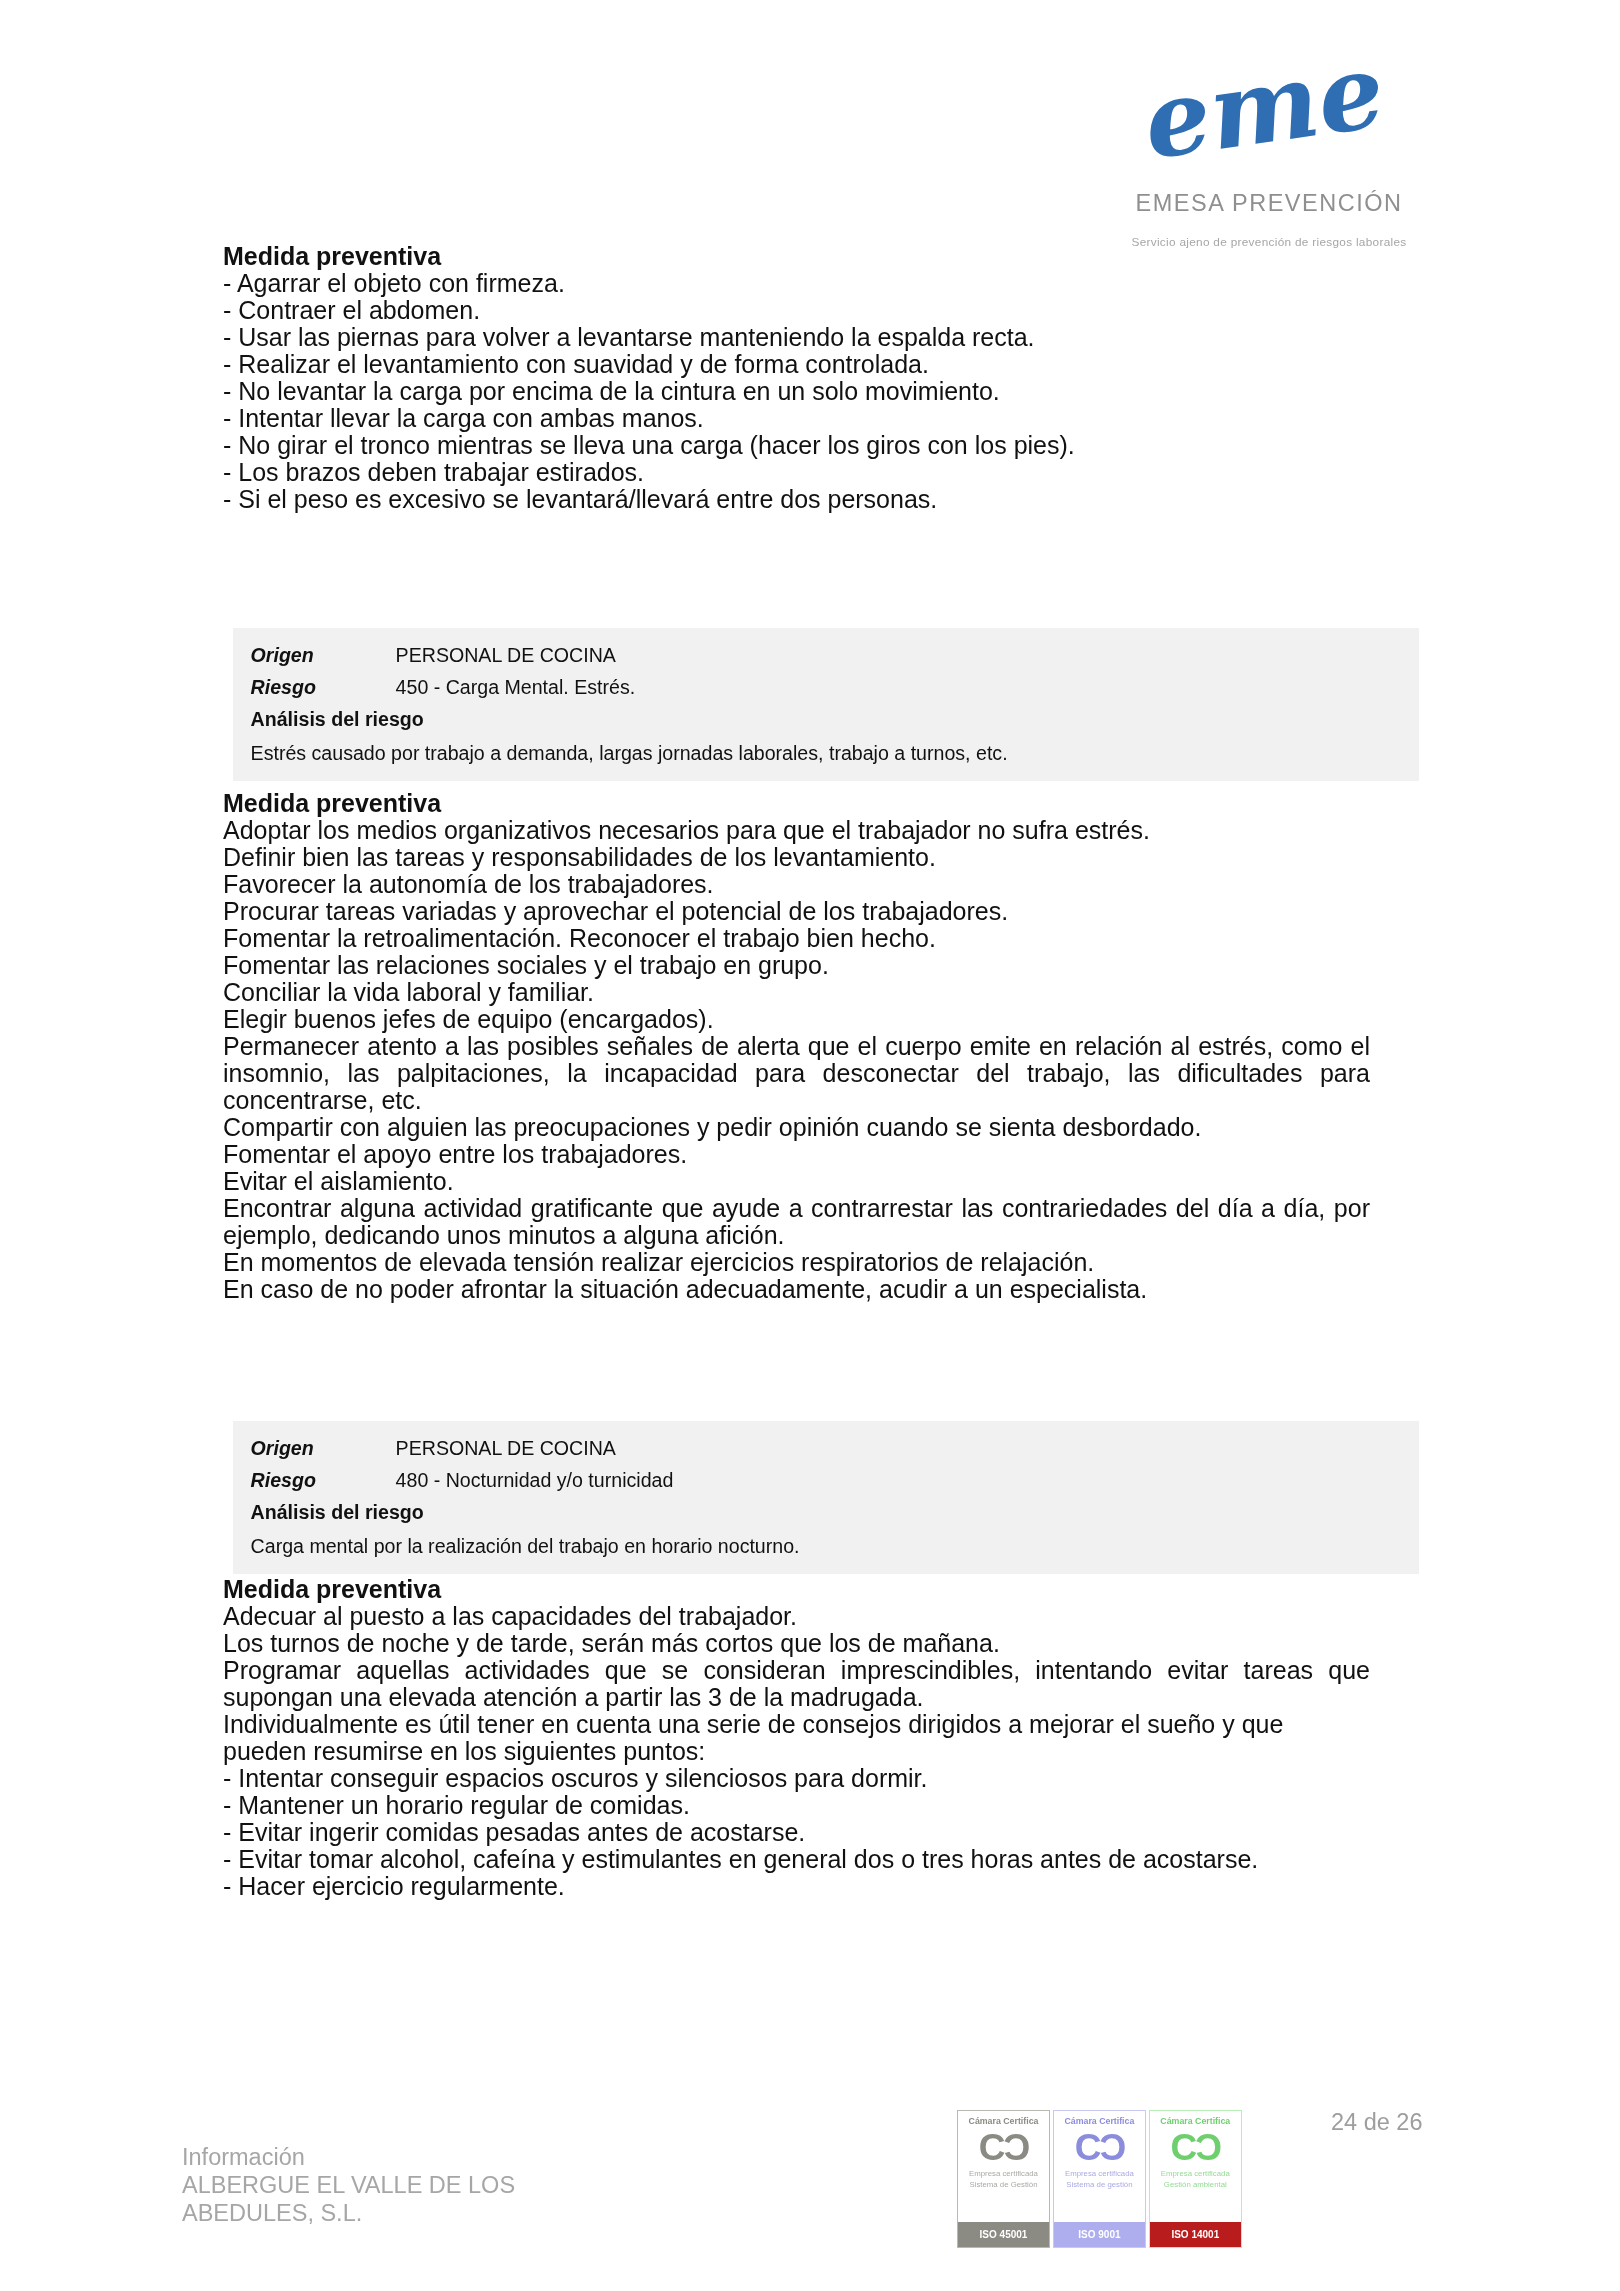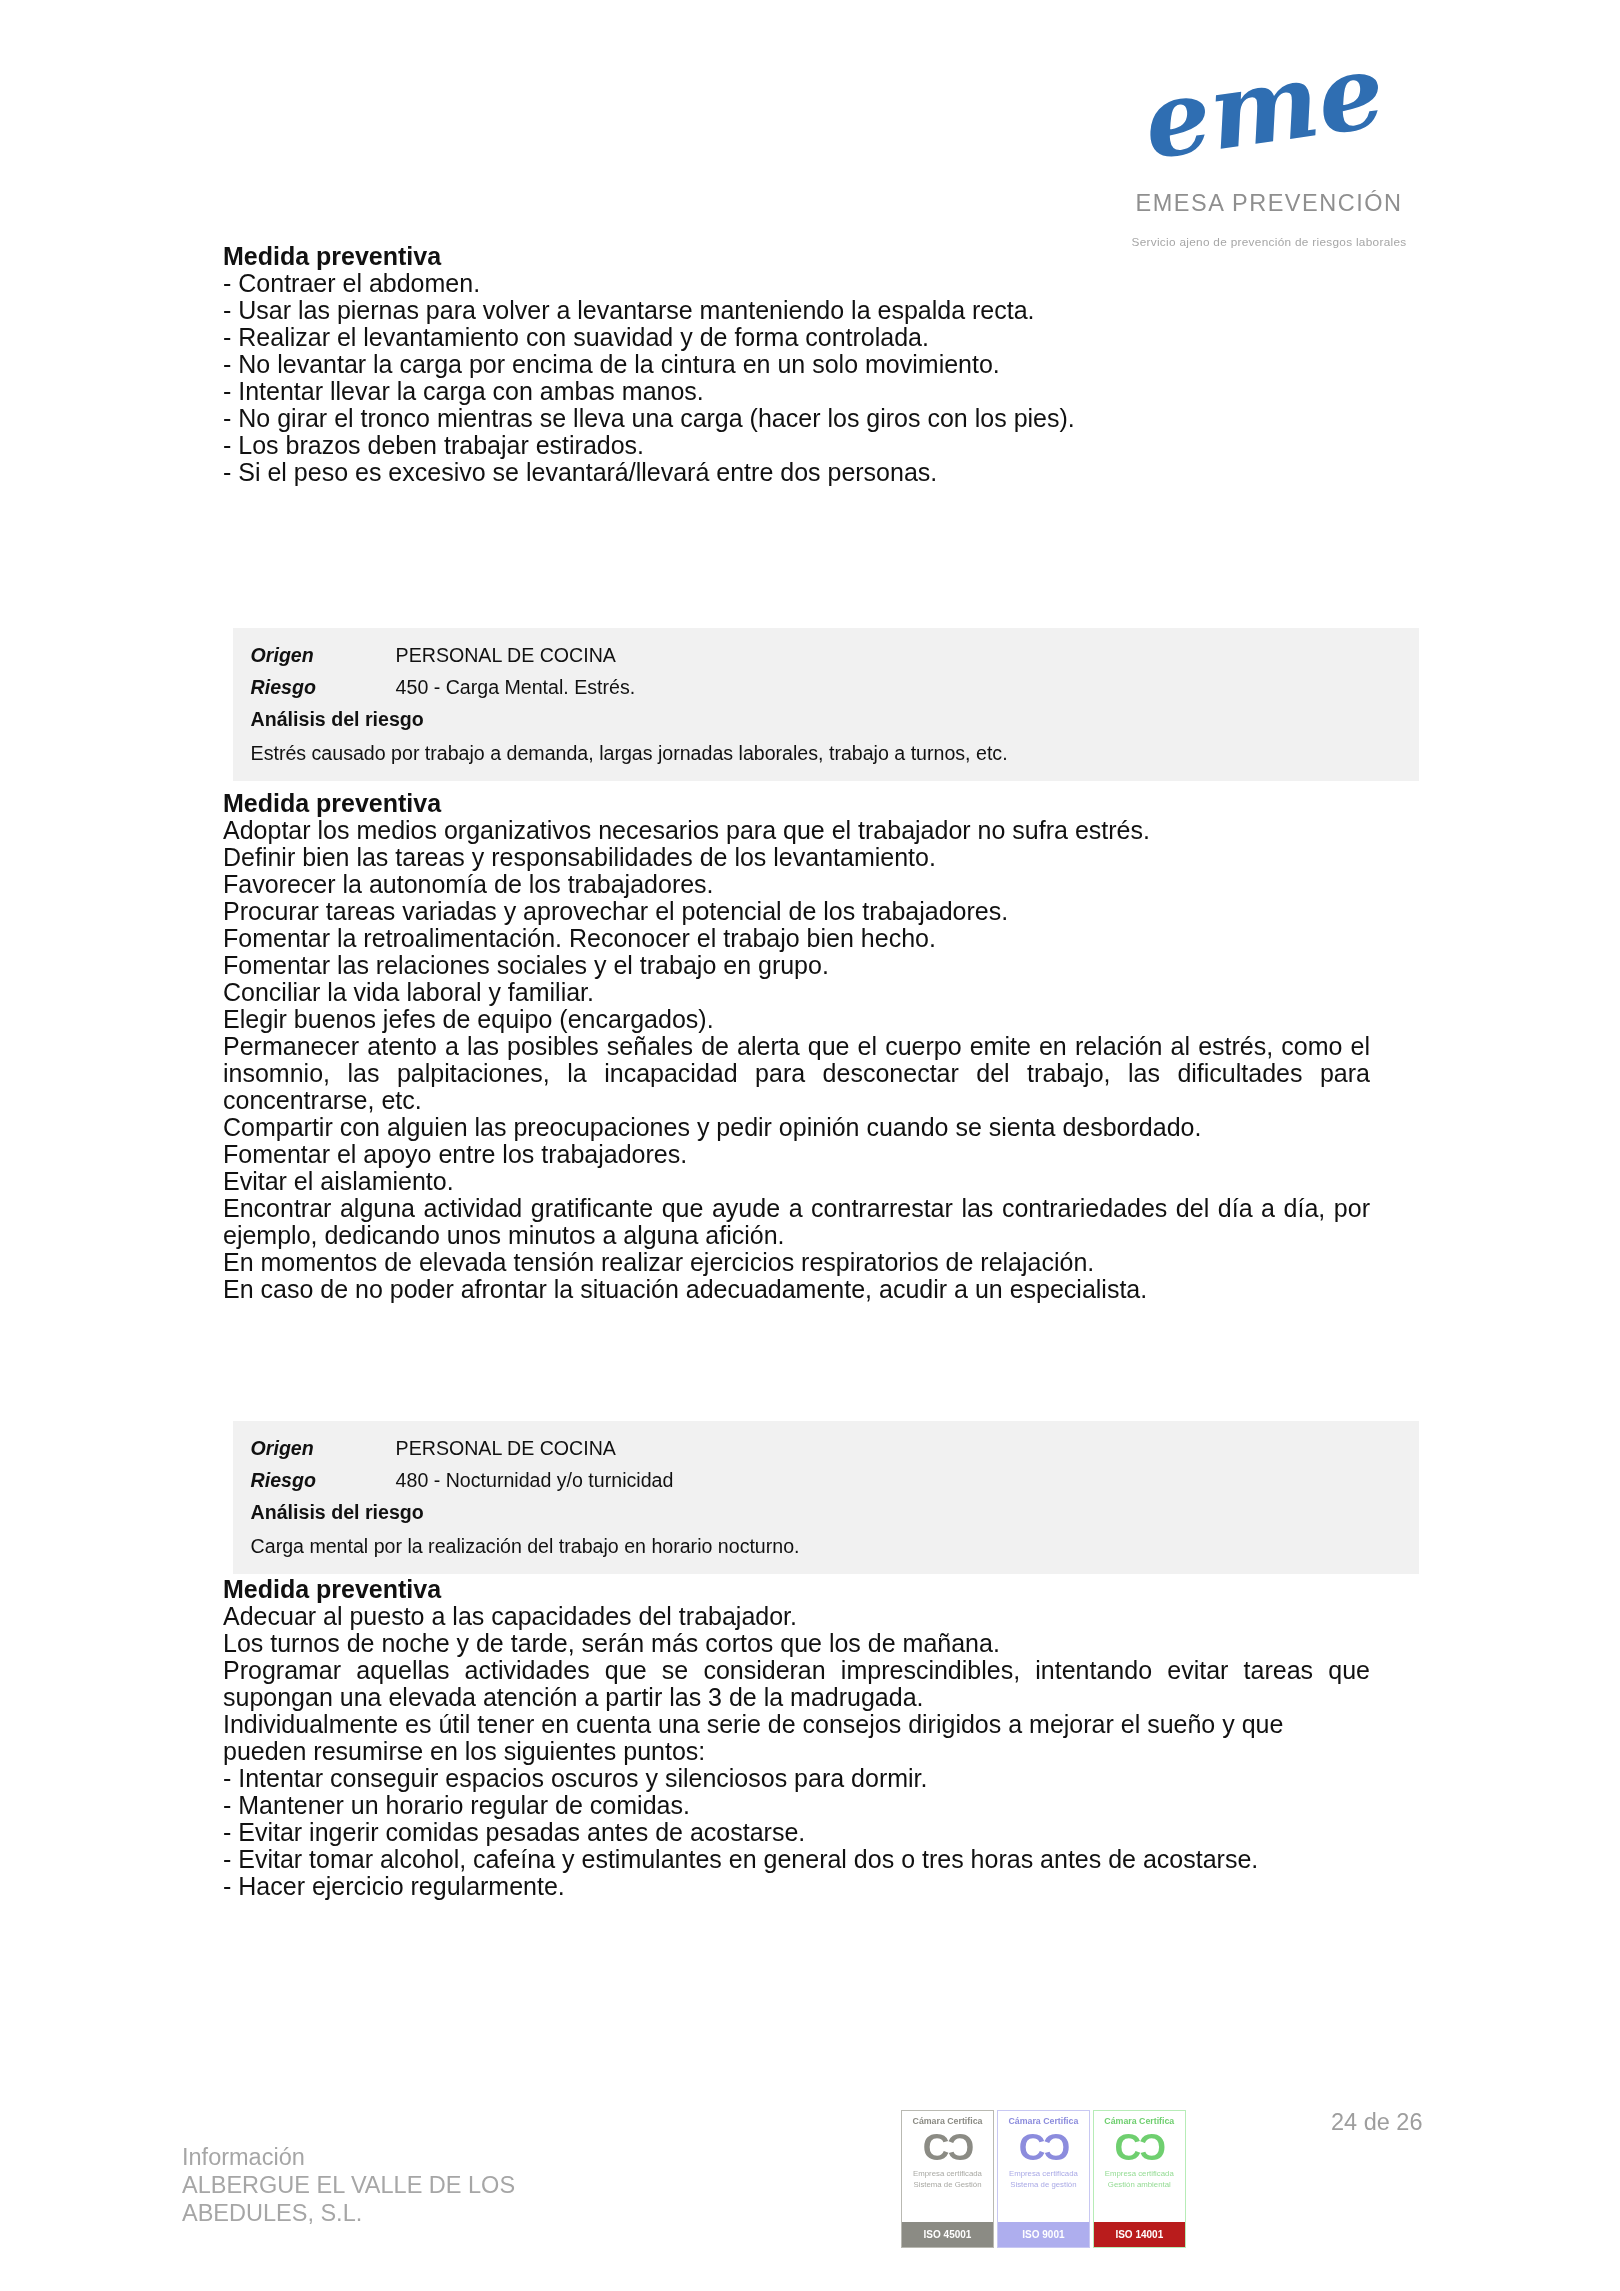--- a/index.html
+++ b/index.html
@@ -43,21 +43,21 @@
   .risk-analysis-text{line-height:32px;margin-top:2px;}
   
   .footer-info{
     position:absolute;left:182px;top:2143px;width:451px;
     color:#a6a6a6;font-size:23.5px;line-height:28px;
   }
   .page-num{
     position:absolute;left:1331px;top:2109px;
     color:#9e9e9e;font-size:23.5px;
   }
-  .badges{position:absolute;left:901px;top:2110px;display:flex;gap:2.9px;}
+  .badges{position:absolute;left:957px;top:2110px;display:flex;gap:2.9px;}
   .badge{
     width:93px;height:138px;background:#ffffff;
     border:1px solid #cccccc;
     display:flex;flex-direction:column;align-items:center;
     box-sizing:border-box;overflow:hidden;
   }
   .badge-header{font-size:8.8px;font-weight:bold;margin-top:4.9px;white-space:nowrap;}
   .badge-logo{font-size:37px;font-weight:900;line-height:43px;letter-spacing:-2px;}
   .badge-line{font-size:7.8px;line-height:10.8px;opacity:.75;white-space:nowrap;}
   .badge-band{
@@ -76,20 +76,21 @@
       <svg width="216" height="157" viewBox="0 0 220 160">
         <text x="110" y="115" text-anchor="middle" font-family="DejaVu Serif, serif" font-style="italic" font-weight="bold" font-size="105" fill="#2f6eb2" transform="rotate(-8 110 115)">eme</text>
       </svg>
     </div>
     <div class="logo-brand">EMESA PREVENCIÓN</div>
     <div class="logo-tagline">Servicio ajeno de prevención de riesgos laborales</div>
   </div>
 
   <div class="textblock" style="top:243px;">
     <div class="title">Medida preventiva</div>
+    <div class="line">- Agarrar el objeto con firmeza.</div>
     <div class="line">- Contraer el abdomen.</div>
     <div class="line">- Usar las piernas para volver a levantarse manteniendo la espalda recta.</div>
     <div class="line">- Realizar el levantamiento con suavidad y de forma controlada.</div>
     <div class="line">- No levantar la carga por encima de la cintura en un solo movimiento.</div>
     <div class="line">- Intentar llevar la carga con ambas manos.</div>
     <div class="line">- No girar el tronco mientras se lleva una carga (hacer los giros con los pies).</div>
     <div class="line">- Los brazos deben trabajar estirados.</div>
     <div class="line">- Si el peso es excesivo se levantará/llevará entre dos personas.</div>
   </div>
 

